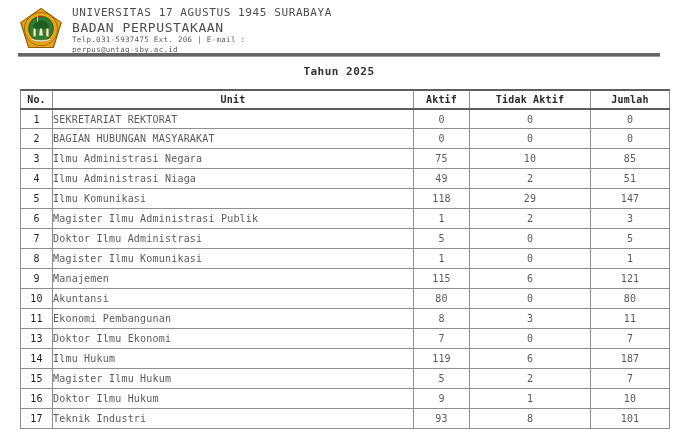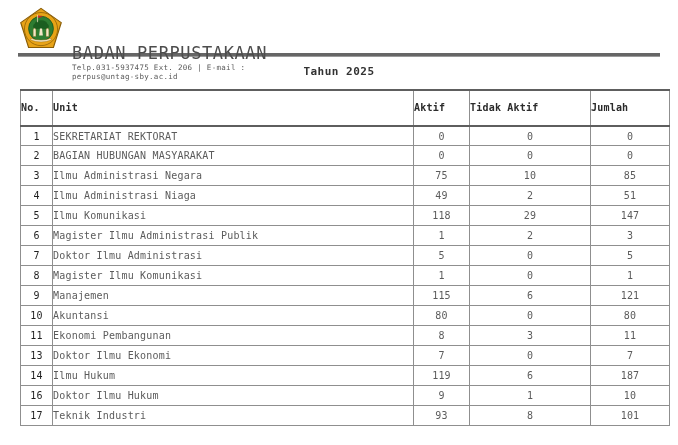--- a/index.html
+++ b/index.html
@@ -37,25 +37,24 @@
     padding-top: 1px;
     line-height: 1.18;
   }
   .org-line1 {
     font-size: 11px;
     letter-spacing: 0.6px;
     color: #4d4d4d;
     white-space: nowrap;
   }
   .org-line2 {
-    font-size: 17px;
+    font-size: 13px;
     letter-spacing: 0.6px;
     color: #4d4d4d;
     white-space: nowrap;
-    margin-top: 36px;
   }
   .org-addr {
     font-size: 7.5px;
     letter-spacing: 0.3px;
     color: #5a5a5a;
     margin-top: 1px;
   }
   .org-contact {
     font-size: 7.5px;
     letter-spacing: 0.3px;
@@ -94,22 +93,22 @@
     border: 1px solid #8f8f8f;
     height: 20px;
     padding: 0 0 0 0;
     font-size: 10px;
     font-weight: normal;
     letter-spacing: 0.2px;
   }
   table.recap thead th {
     font-weight: bold;
     color: #2b2b2b;
-    text-align: left;
-    height: 36px;
+    text-align: center;
+    height: 19px;
     border-top: 2px solid #5e5e5e;
     border-bottom: 2px solid #5e5e5e;
   }
   .col-no    { width: 32px; }
   .col-unit  { width: 361px; }
   .col-aktif { width: 56px; }
   .col-tidak { width: 121px; }
   .col-jml   { width: 79px; }
 
   td.cell-no {
@@ -151,20 +150,21 @@
       <path d="M61 64 L61 50 Q61 46 64 46 Q67 46 67 50 L67 64 Z" fill="#f3e7c8" stroke="#8a5d06" stroke-width="0.8"></path>
 
       <path d="M43 30 L43 18 L55 21 L43 24 Z" fill="#c62828"></path>
       <rect x="42" y="17" width="1.6" height="16" fill="#f3e7c8"></rect>
 
       <path d="M28 68 Q50 76 72 68 L72 72 Q50 80 28 72 Z" fill="#f3e7c8" stroke="#8a5d06" stroke-width="0.8"></path>
     </svg>
   </div>
 
   <div class="letterhead-text">
+    <div class="org-line1">UNIVERSITAS 17 AGUSTUS 1945 SURABAYA</div>
     <div class="org-line2">BADAN PERPUSTAKAAN</div>
     <div class="org-contact">Telp.031-5937475 Ext. 206 | E-mail : perpus@untag-sby.ac.id</div>
   </div>
 </div>
 
 <hr class="rule">
 
 <div class="report-title">
   <div>Tahun 2025</div>
 </div>
@@ -273,20 +273,27 @@
           <td class="cell-num">7</td>
         </tr>
         <tr>
           <td class="cell-no">14</td>
           <td class="cell-unit">Ilmu Hukum</td>
           <td class="cell-num">119</td>
           <td class="cell-num">6</td>
           <td class="cell-num">187</td>
         </tr>
         <tr>
+          <td class="cell-no">15</td>
+          <td class="cell-unit">Magister Ilmu Hukum</td>
+          <td class="cell-num">5</td>
+          <td class="cell-num">2</td>
+          <td class="cell-num">7</td>
+        </tr>
+        <tr>
           <td class="cell-no">16</td>
           <td class="cell-unit">Doktor Ilmu Hukum</td>
           <td class="cell-num">9</td>
           <td class="cell-num">1</td>
           <td class="cell-num">10</td>
         </tr>
         <tr>
           <td class="cell-no">17</td>
           <td class="cell-unit">Teknik Industri</td>
           <td class="cell-num">93</td>

